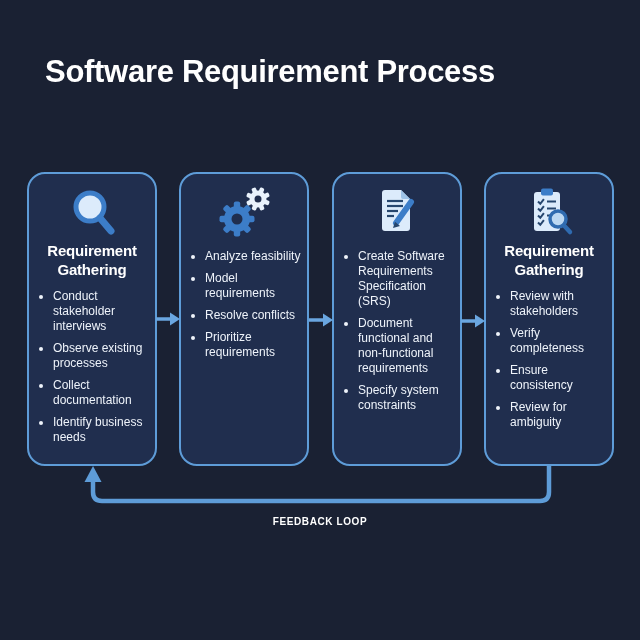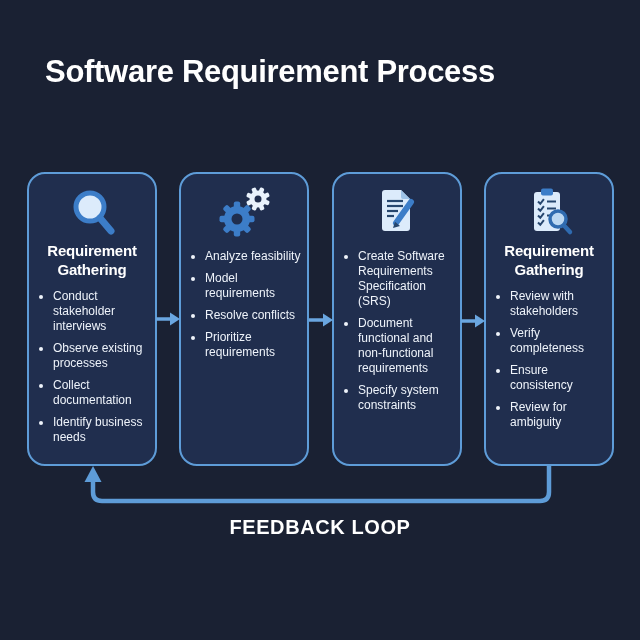--- a/index.html
+++ b/index.html
@@ -71,21 +71,21 @@
   }
   .arrow-layer{
     position:absolute;
     top:0;left:0;width:640px;height:640px;
     pointer-events:none;
   }
   .feedback-label{
     position:absolute;
     top:516px;left:0;width:640px;
     text-align:center;
-    font-size:20px;
+    font-size:10px;
     font-weight:bold;
     letter-spacing:0.6px;
     color:var(--heading);
   }
 </style>
 </head>
 <body>
 
 <h1 class="title">Software Requirement Process</h1>
 

